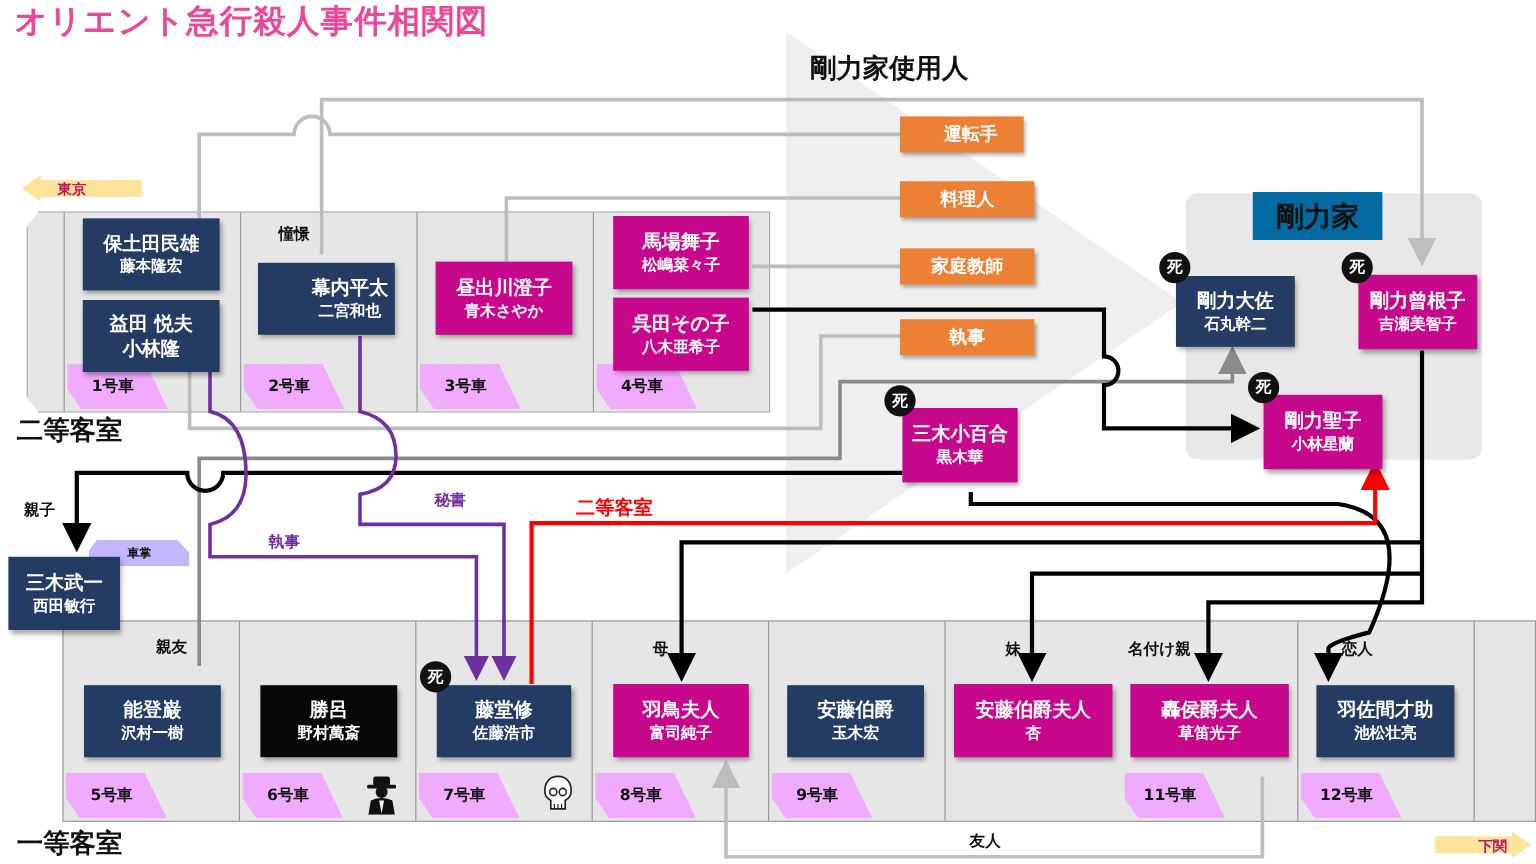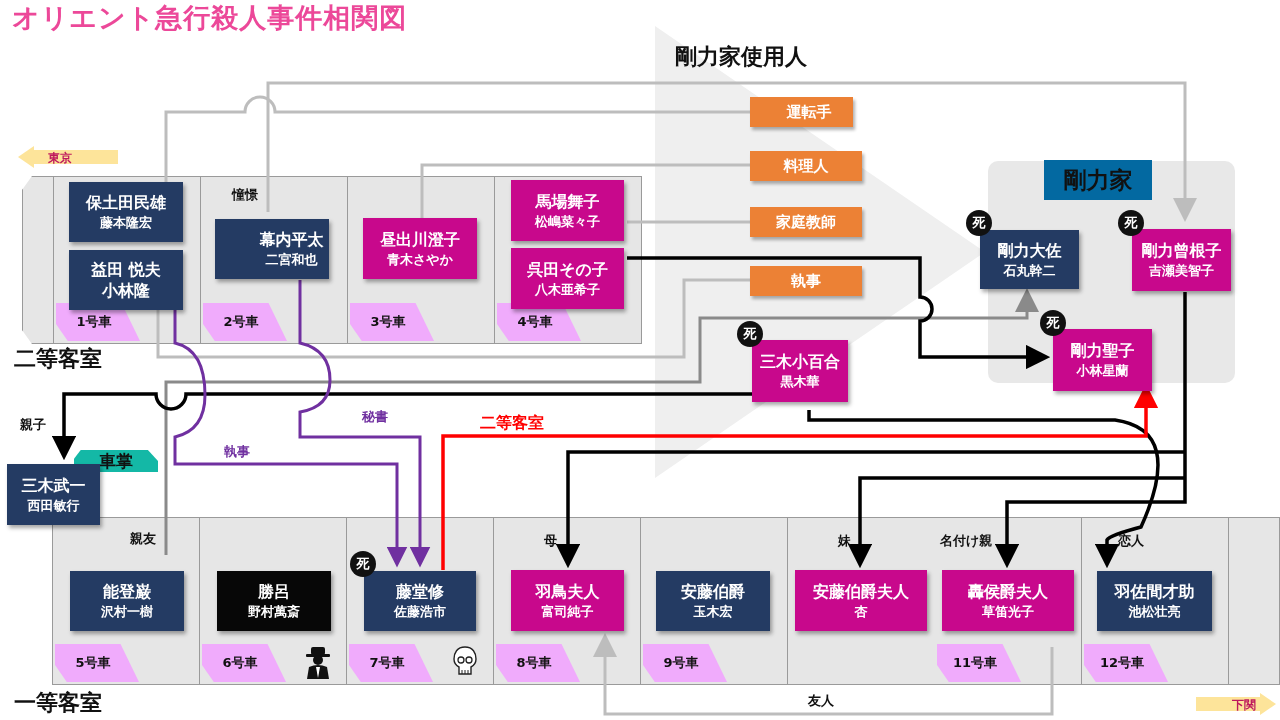--- a/index.html
+++ b/index.html
@@ -194,21 +194,21 @@
   <span class="n2">小林星蘭</span>
 </div>
 <div class="dead" style="left:1040px;top:310px;">死</div>
 
 <div class="person mag" style="left:752px;top:340px;width:96px;height:62px;">
   <span class="n1">三木小百合</span>
   <span class="n2">黒木華</span>
 </div>
 <div class="dead" style="left:737px;top:321px;">死</div>
 
-<div class="abs" style="left:74px;top:450px;width:84px;height:22px;background:#14b8a6;clip-path:polygon(8% 0,88% 0,100% 50%,100% 100%,0 100%,0 40%);color:#111;font-size:17px;font-weight:bold;display:flex;align-items:center;justify-content:center;">車掌</div>
+<div class="abs" style="left:74px;top:450px;width:84px;height:22px;background:#c4b5fd;clip-path:polygon(8% 0,88% 0,100% 50%,100% 100%,0 100%,0 40%);color:#111;font-size:10px;font-weight:bold;display:flex;align-items:center;justify-content:center;">車掌</div>
 <div class="person navy" style="left:7px;top:464px;width:93px;height:61px;">
   <span class="n1">三木武一</span>
   <span class="n2">西田敏行</span>
 </div>
 
 <div class="rel" style="left:20px;top:416px;">親子</div>
 <div class="rel" style="left:130px;top:530px;">親友</div>
 <div class="rel" style="left:224px;top:443px;color:#7030a0;">執事</div>
 <div class="rel" style="left:362px;top:408px;color:#7030a0;">秘書</div>
 <div class="rel" style="left:480px;top:413px;color:#ff0000;font-size:16px;">二等客室</div>

